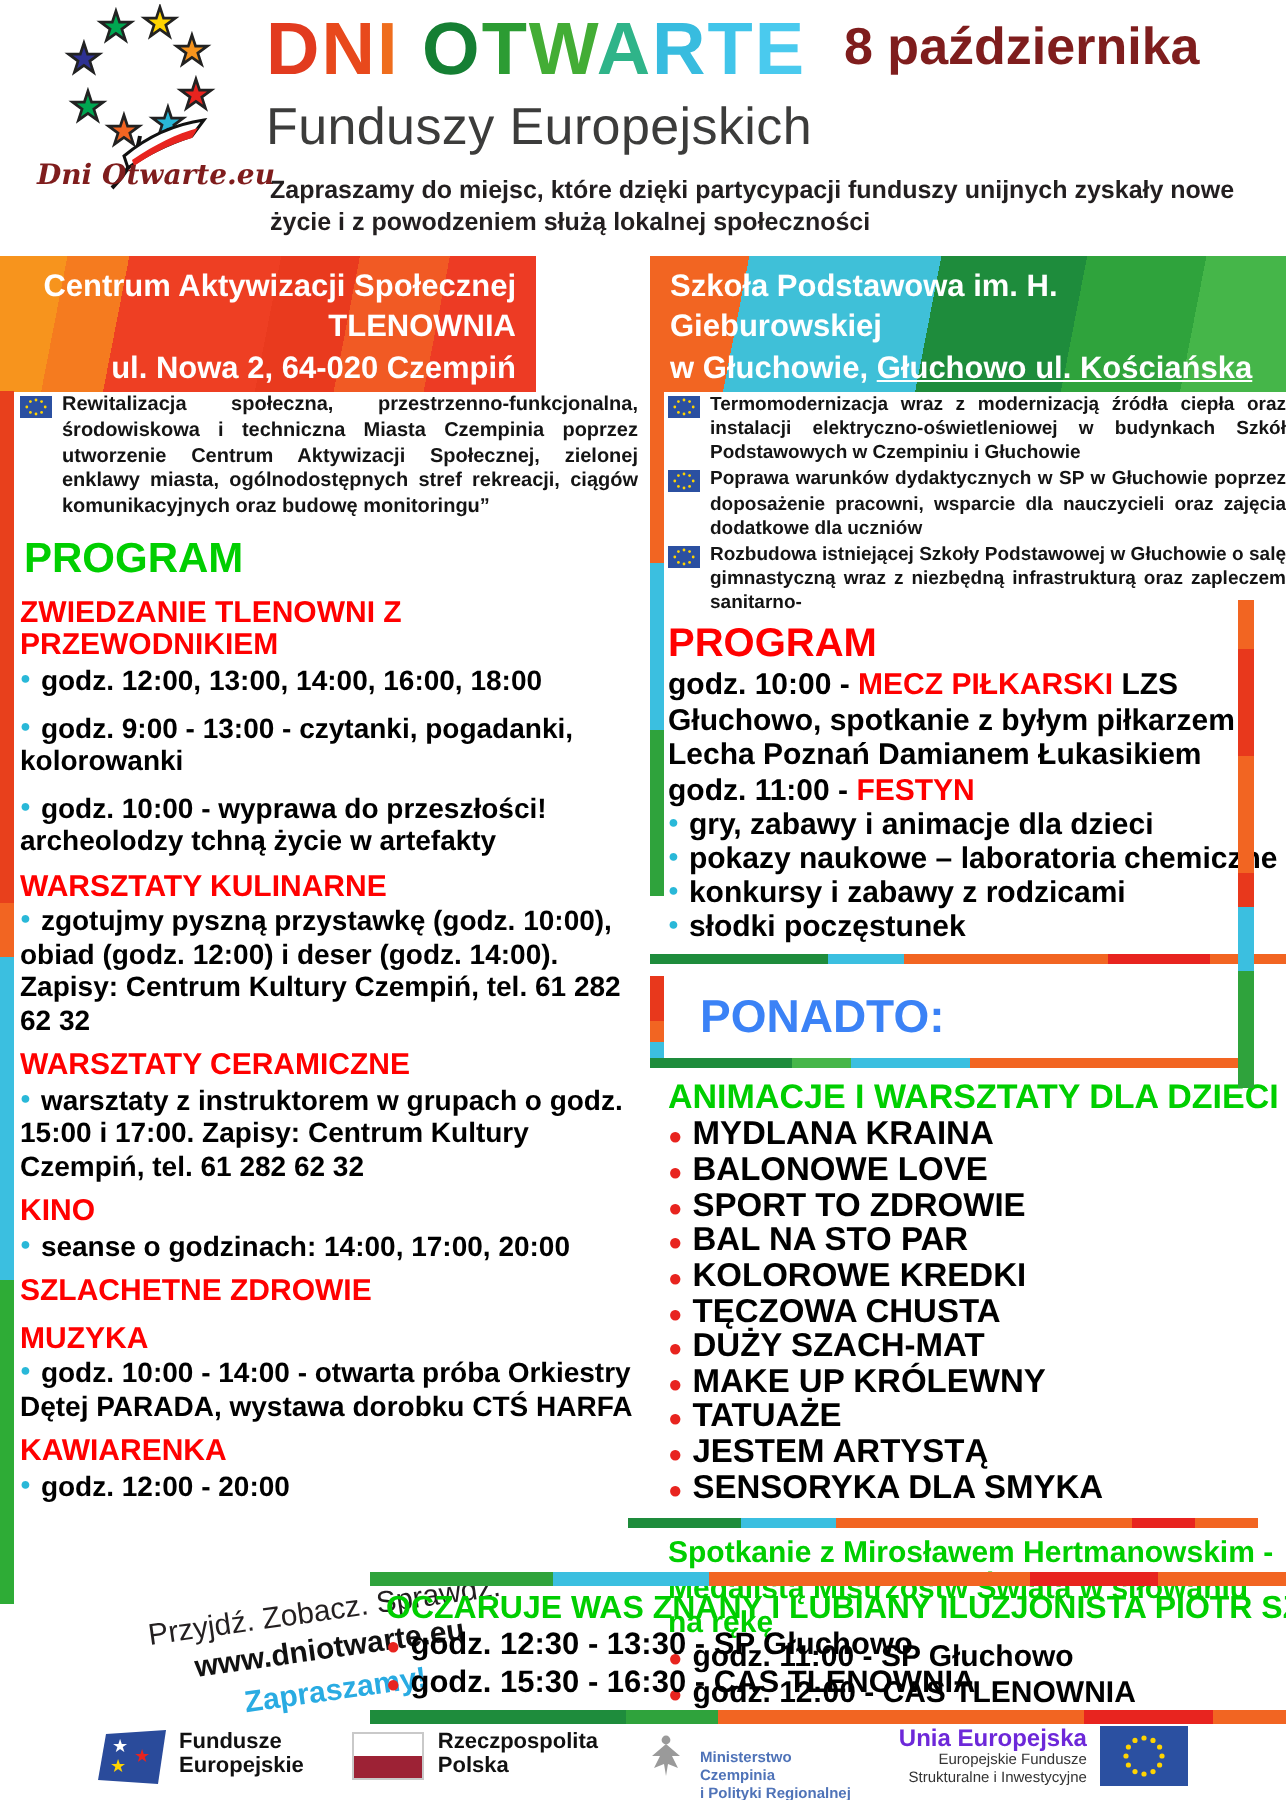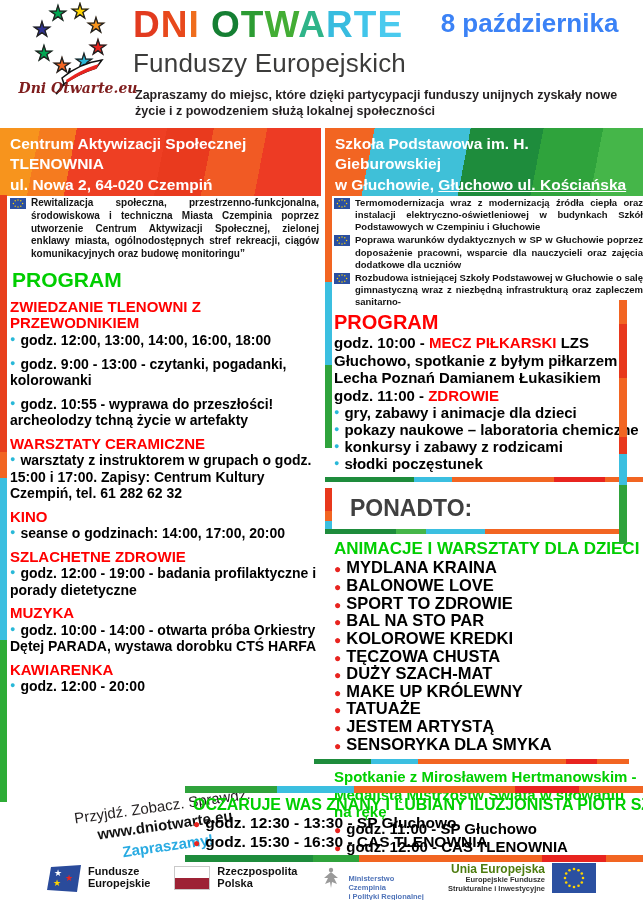--- a/index.html
+++ b/index.html
@@ -10,31 +10,31 @@
     font-family:"Liberation Sans", sans-serif; color:#000;
   }
 
   
   .logo { position:absolute; left:10px; top:2px; width:122px; height:100px; }
   .logo-script { position:absolute; left:8px; top:78px; width:120px; text-align:center;
     font-family:"DejaVu Serif", serif; font-style:italic; font-weight:bold; font-size:14px; color:#7f1d1d; }
   .title-block { position:absolute; left:133px; top:6px; width:290px; }
   .main-title { font-size:37px; font-weight:bold; letter-spacing:1px; line-height:1; white-space:nowrap; }
   .subtitle { font-size:26px; color:#3c3c3b; margin-top:5px; letter-spacing:0.2px; white-space:nowrap; }
-  .date-block { position:absolute; right:6px; top:8px; width:215px; text-align:center; font-weight:bold; color:#3b82f6; }
+  .date-block { position:absolute; right:6px; top:8px; width:215px; font-weight:bold; color:#7f1d1d; }
   .date-line1 { font-size:26px; white-space:nowrap; }
   .date-line2 { font-size:29px; margin-top:8px; }
   .tagline { position:absolute; left:135px; top:88px; width:500px;
     font-size:12.5px; font-weight:bold; color:#231f20; line-height:1.25; }
 
   
   .venue { position:absolute; top:128px; height:68px; color:#fff; font-weight:bold;
     font-size:15.5px; line-height:1.32; padding:6px 10px; }
-  .venue-left { left:0; width:321px;
-    background:linear-gradient(101deg,#f7941d 0%,#f7941d 12%,#f57b1f 12%,#f57b1f 23%,#ee3f23 23%,#ee3f23 50%,#e93a1e 50%,#e93a1e 64%,#f15a24 64%,#f15a24 80%,#ed3b24 80%,#ed3b24 100%); }
+  .venue-left { left:0; width:268px;
+    background:linear-gradient(101deg,#f7941d 0%,#f7941d 12%,#f57b1f 12%,#f57b1f 23%,#ee3f23 23%,#ee3f23 50%,#e93a1e 50%,#e93a1e 64%,#f15a24 64%,#f15a24 80%,#ed3b24 80%,#ed3b24 100%);text-align:right; }
   .venue-right { left:325px; width:318px;
     background:linear-gradient(101deg,#f26522 0%,#f26522 15%,#3fc0d8 15%,#3fc0d8 44%,#1e8c3c 44%,#1e8c3c 66%,#2fa33c 66%,#2fa33c 84%,#45b649 84%,#45b649 100%); }
   .venue .ul { text-decoration:underline; }
 
   
   .stripe-left-col { position:absolute; left:0; top:128px; width:7px; height:674px;
     background:linear-gradient(180deg,#f7941d 0%,#f7941d 10%,#e8401c 10%,#e8401c 48%,#f26522 48%,#f26522 52%,#3bbfe0 52%,#3bbfe0 76%,#2eac36 76%,#2eac36 100%); }
   .stripe-right-col { position:absolute; left:325px; top:196px; width:7px; height:252px;
     background:linear-gradient(180deg,#f26522 0%,#f26522 34%,#3bbfe0 34%,#3bbfe0 67%,#2fa33c 67%,#2fa33c 100%); }
 
@@ -61,21 +61,21 @@
   .event { font-size:15px; font-weight:bold; line-height:1.16; }
   .hl-red { color:#ff0000; }
   .festyn { list-style:none; }
   .festyn li { font-size:15px; font-weight:bold; line-height:1.14; }
   .divider { height:5px; }
   .d1 { margin:5px 0 4px -9px; width:318px;
     background:linear-gradient(90deg,#1e8c3c 0%,#1e8c3c 28%,#3bbfe0 28%,#3bbfe0 40%,#f26522 40%,#f26522 72%,#e8241f 72%,#e8241f 88%,#f26522 88%,#f26522 100%); }
   .ponadto-row { position:relative; padding:9px 0 7px 16px; }
   .ponadto-row::before { content:""; position:absolute; left:-9px; top:2px; bottom:0; width:7px;
     background:linear-gradient(180deg,#e8381c 0%,#e8381c 55%,#f26522 55%,#f26522 80%,#3bbfe0 80%,#3bbfe0 100%); }
-  .ponadto { color:#404040; font-size:23px; font-weight:bold; }
+  .ponadto { color:#3b82f6; font-size:23px; font-weight:bold; }
   .d2 { margin:0 22px 5px -9px;
     background:linear-gradient(90deg,#1e8c3c 0%,#1e8c3c 24%,#45b649 24%,#45b649 34%,#3bbfe0 34%,#3bbfe0 54%,#f26522 54%,#f26522 100%); }
   .right-bar { position:absolute; right:16px; top:300px; width:8px; height:244px;
     background:linear-gradient(180deg,#f26522 0%,#f26522 10%,#e8381c 10%,#e8381c 32%,#f26522 32%,#f26522 56%,#e8381c 56%,#e8381c 63%,#3bbfe0 63%,#3bbfe0 76%,#2fa33c 76%,#2fa33c 100%); }
   .animacje-title { color:#00ce00; font-size:17px; font-weight:bold; margin-top:2px; }
   .animacje { list-style:none; }
   .animacje li { font-size:16.5px; font-weight:bold; line-height:1.07; }
   .dot-red::before { content:"●"; color:#e8241f; font-size:12px; margin-right:5px; }
   .d3 { margin:6px 14px 4px -20px;
     background:linear-gradient(90deg,#1e8c3c 0%,#1e8c3c 18%,#3bbfe0 18%,#3bbfe0 33%,#f26522 33%,#f26522 80%,#e8241f 80%,#e8241f 90%,#f26522 90%,#f26522 100%); }
@@ -97,22 +97,22 @@
   .iluz .bar-bottom { height:7px;
     background:linear-gradient(90deg,#1e8c3c 0%,#1e8c3c 28%,#2fa33c 28%,#2fa33c 38%,#f26522 38%,#f26522 78%,#e8241f 78%,#e8241f 92%,#f26522 92%,#f26522 100%); }
 
   
   .footer { position:absolute; left:0; bottom:3px; width:643px; height:38px;
     display:flex; align-items:center; justify-content:center; gap:24px; }
   .flogo { display:flex; align-items:center; gap:7px; }
   .flogo-text { font-size:11px; font-weight:bold; line-height:1.08; color:#111; }
   .ministry-text { font-size:7.5px; font-weight:bold; color:#4f73b8; line-height:1.2;margin-top:19px; }
   .ue-text { text-align:right; line-height:1.1; }
-  .ue-title { font-size:12px; font-weight:bold; color:#4d7c0f; }
-  .ue-sub { font-size:7.5px; color:#333;font-weight:bold; }
+  .ue-title { font-size:12px; font-weight:bold; color:#6d28d9; }
+  .ue-sub { font-size:7.5px; color:#333; }
   .pl-flag { width:36px; height:24px; border:1px solid #c9c9c9; display:flex; flex-direction:column; }
   .pl-flag .w { flex:1; background:#fff; }
   .pl-flag .r { flex:1; background:#9d2235; }
 </style>
 </head>
 <body>
 
 <div class="poster">
 
   <div class="logo">
@@ -184,37 +184,40 @@
         <div class="sec">
           <h3>ZWIEDZANIE TLENOWNI Z PRZEWODNIKIEM</h3>
           <p class="dot-cyan">godz. 12:00, 13:00, 14:00, 16:00, 18:00</p>
         </div>
 
         <div class="sec">
           <p class="dot-cyan">godz. 9:00 - 13:00 - czytanki, pogadanki, kolorowanki</p>
         </div>
 
         <div class="sec">
-          <p class="dot-cyan">godz. 10:55 - wyprawa do przeszłości! archeolodzy tchną życie w artefakty</p>
-        </div>
-
+          <p class="dot-cyan">godz. 10:00 - wyprawa do przeszłości! archeolodzy tchną życie w artefakty</p>
+        </div>
+
+        <div class="sec">
+          <h3>WARSZTATY KULINARNE</h3>
+          <p class="dot-cyan">zgotujmy pyszną przystawkę (godz. 10:00), obiad (godz. 12:00) i deser (godz. 14:00). Zapisy: Centrum Kultury Czempiń, tel. 61 282 62 32</p>
+        </div>
 
         <div class="sec">
           <h3>WARSZTATY CERAMICZNE</h3>
           <p class="dot-cyan">warsztaty z instruktorem w grupach o godz. 15:00 i 17:00. Zapisy: Centrum Kultury Czempiń, tel. 61 282 62 32</p>
         </div>
 
         <div class="sec">
           <h3>KINO</h3>
           <p class="dot-cyan">seanse o godzinach: 14:00, 17:00, 20:00</p>
         </div>
 
         <div class="sec">
           <h3>SZLACHETNE ZDROWIE</h3>
-          <p class="dot-cyan">godz. 12:00 - 19:00 - badania profilaktyczne i porady dietetyczne</p>
         </div>
 
         <div class="sec">
           <h3>MUZYKA</h3>
           <p class="dot-cyan">godz. 10:00 - 14:00 - otwarta próba Orkiestry Dętej PARADA, wystawa dorobku CTŚ HARFA</p>
         </div>
 
         <div class="sec">
           <h3>KAWIARENKA</h3>
           <p class="dot-cyan">godz. 12:00 - 20:00</p>
@@ -279,21 +282,21 @@
               <circle cx="5.2" cy="2.8" r="0.7"></circle>
             </g>
           </svg>
           <p>Rozbudowa istniejącej Szkoły Podstawowej w Głuchowie o salę gimnastyczną wraz z niezbędną  infrastrukturą oraz zapleczem sanitarno-</p>
         </div>
       </div>
 
     <h2 class="program-red">PROGRAM</h2>
 
     <p class="event"><span>godz. 10:00 - </span><span class="hl-red">MECZ PIŁKARSKI</span><span> LZS Głuchowo, spotkanie z byłym piłkarzem Lecha Poznań Damianem Łukasikiem</span></p>
-    <p class="event"><span>godz. 11:00 - </span><span class="hl-red">ZDROWIE</span></p>
+    <p class="event"><span>godz. 11:00 - </span><span class="hl-red">FESTYN</span></p>
 
     <ul class="festyn">
 
     <li class="dot-cyan">gry, zabawy i animacje dla dzieci</li>
         <li class="dot-cyan">pokazy naukowe – laboratoria chemiczne</li>
         <li class="dot-cyan">konkursy i zabawy z rodzicami</li>
         <li class="dot-cyan">słodki poczęstunek</li>
       </ul>
 
     <div class="divider d1"></div>

